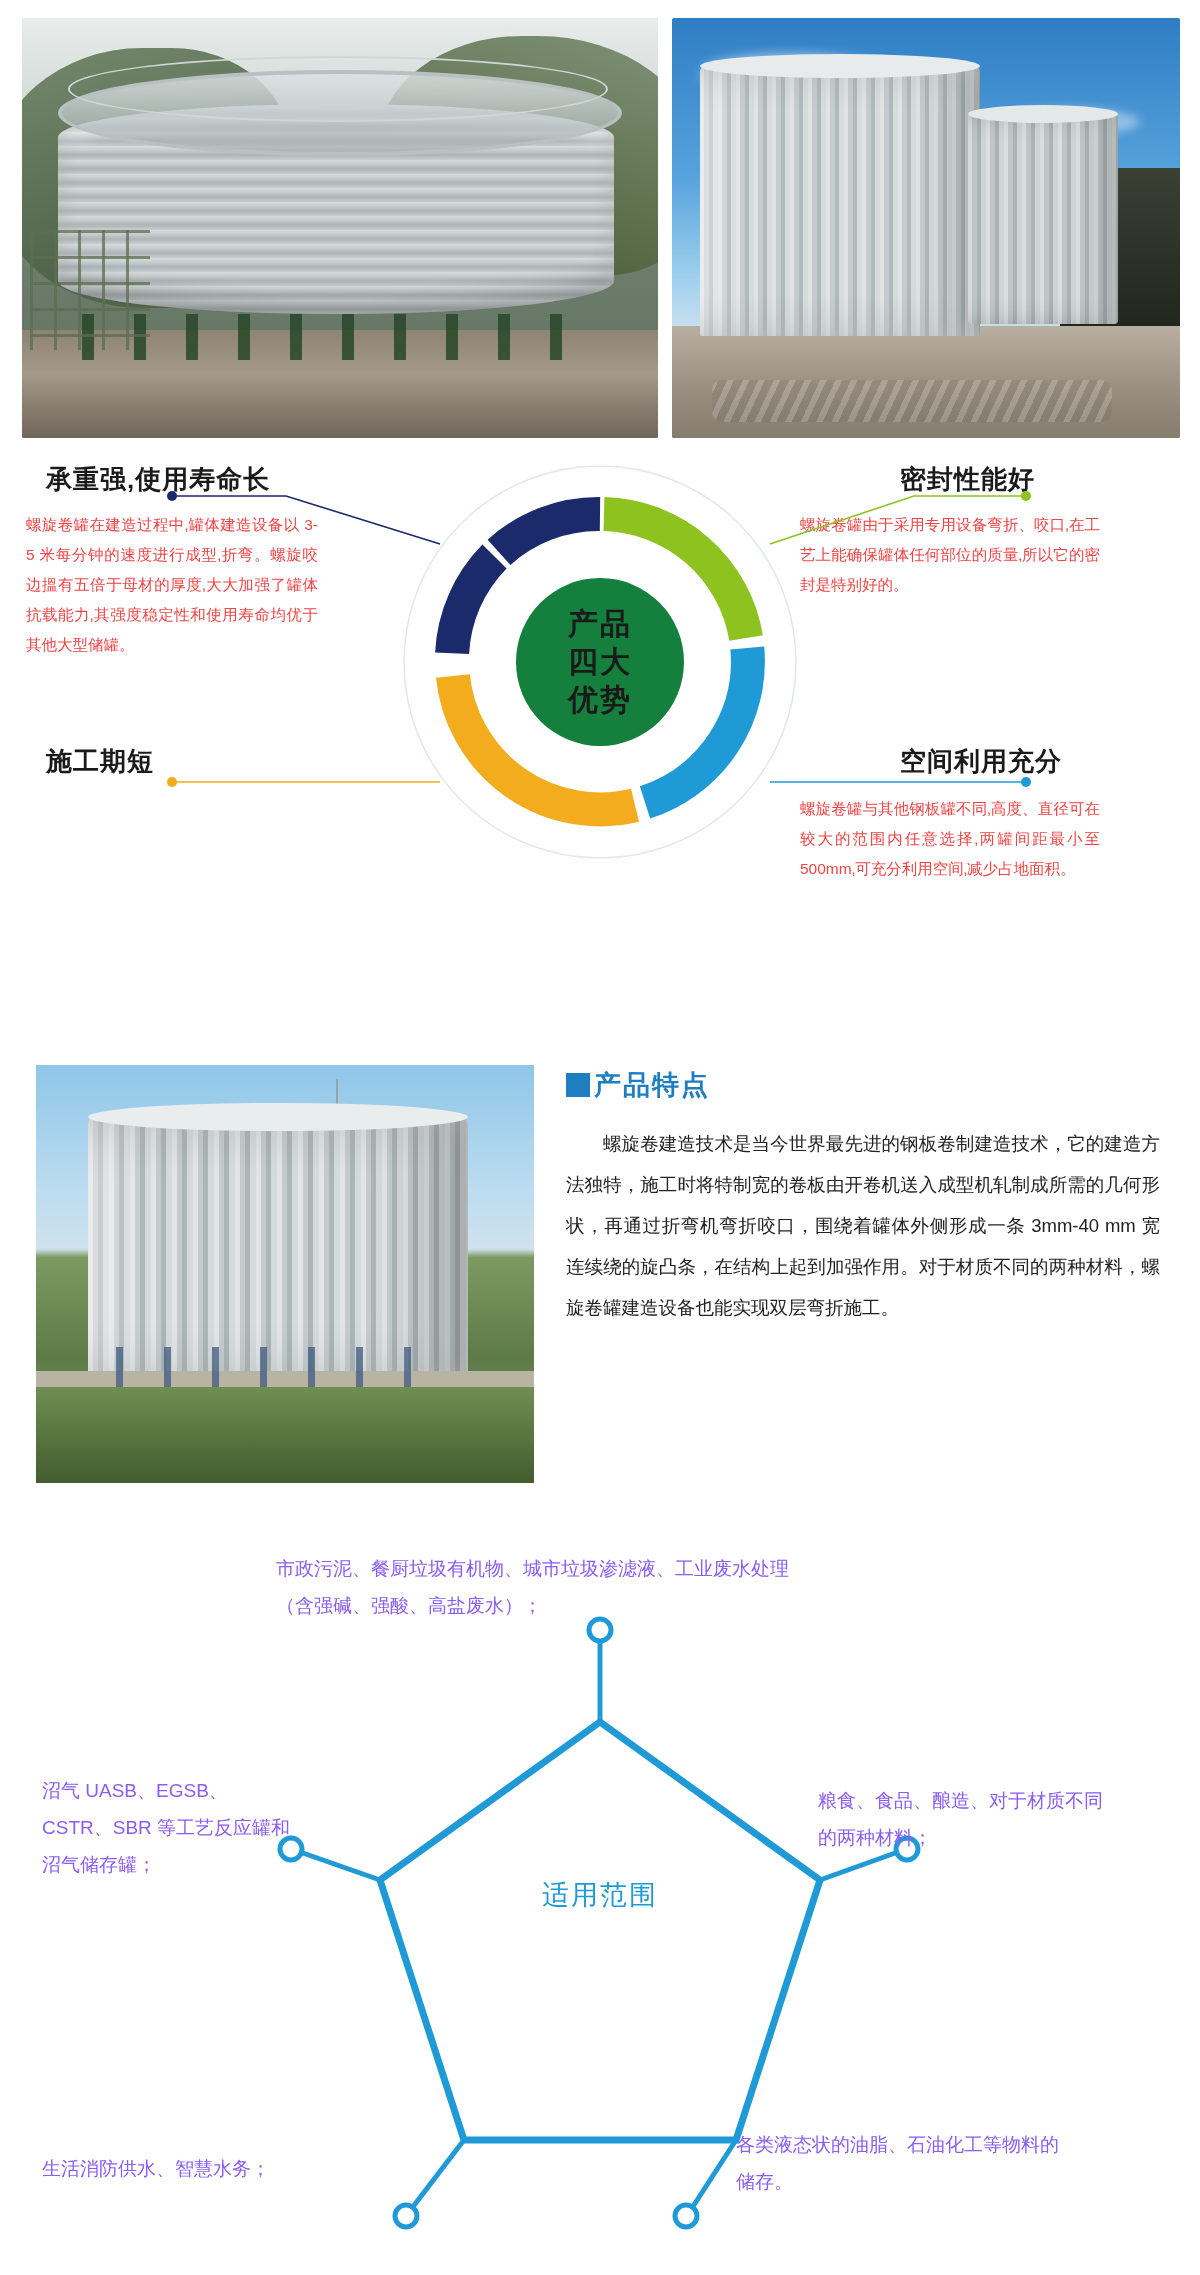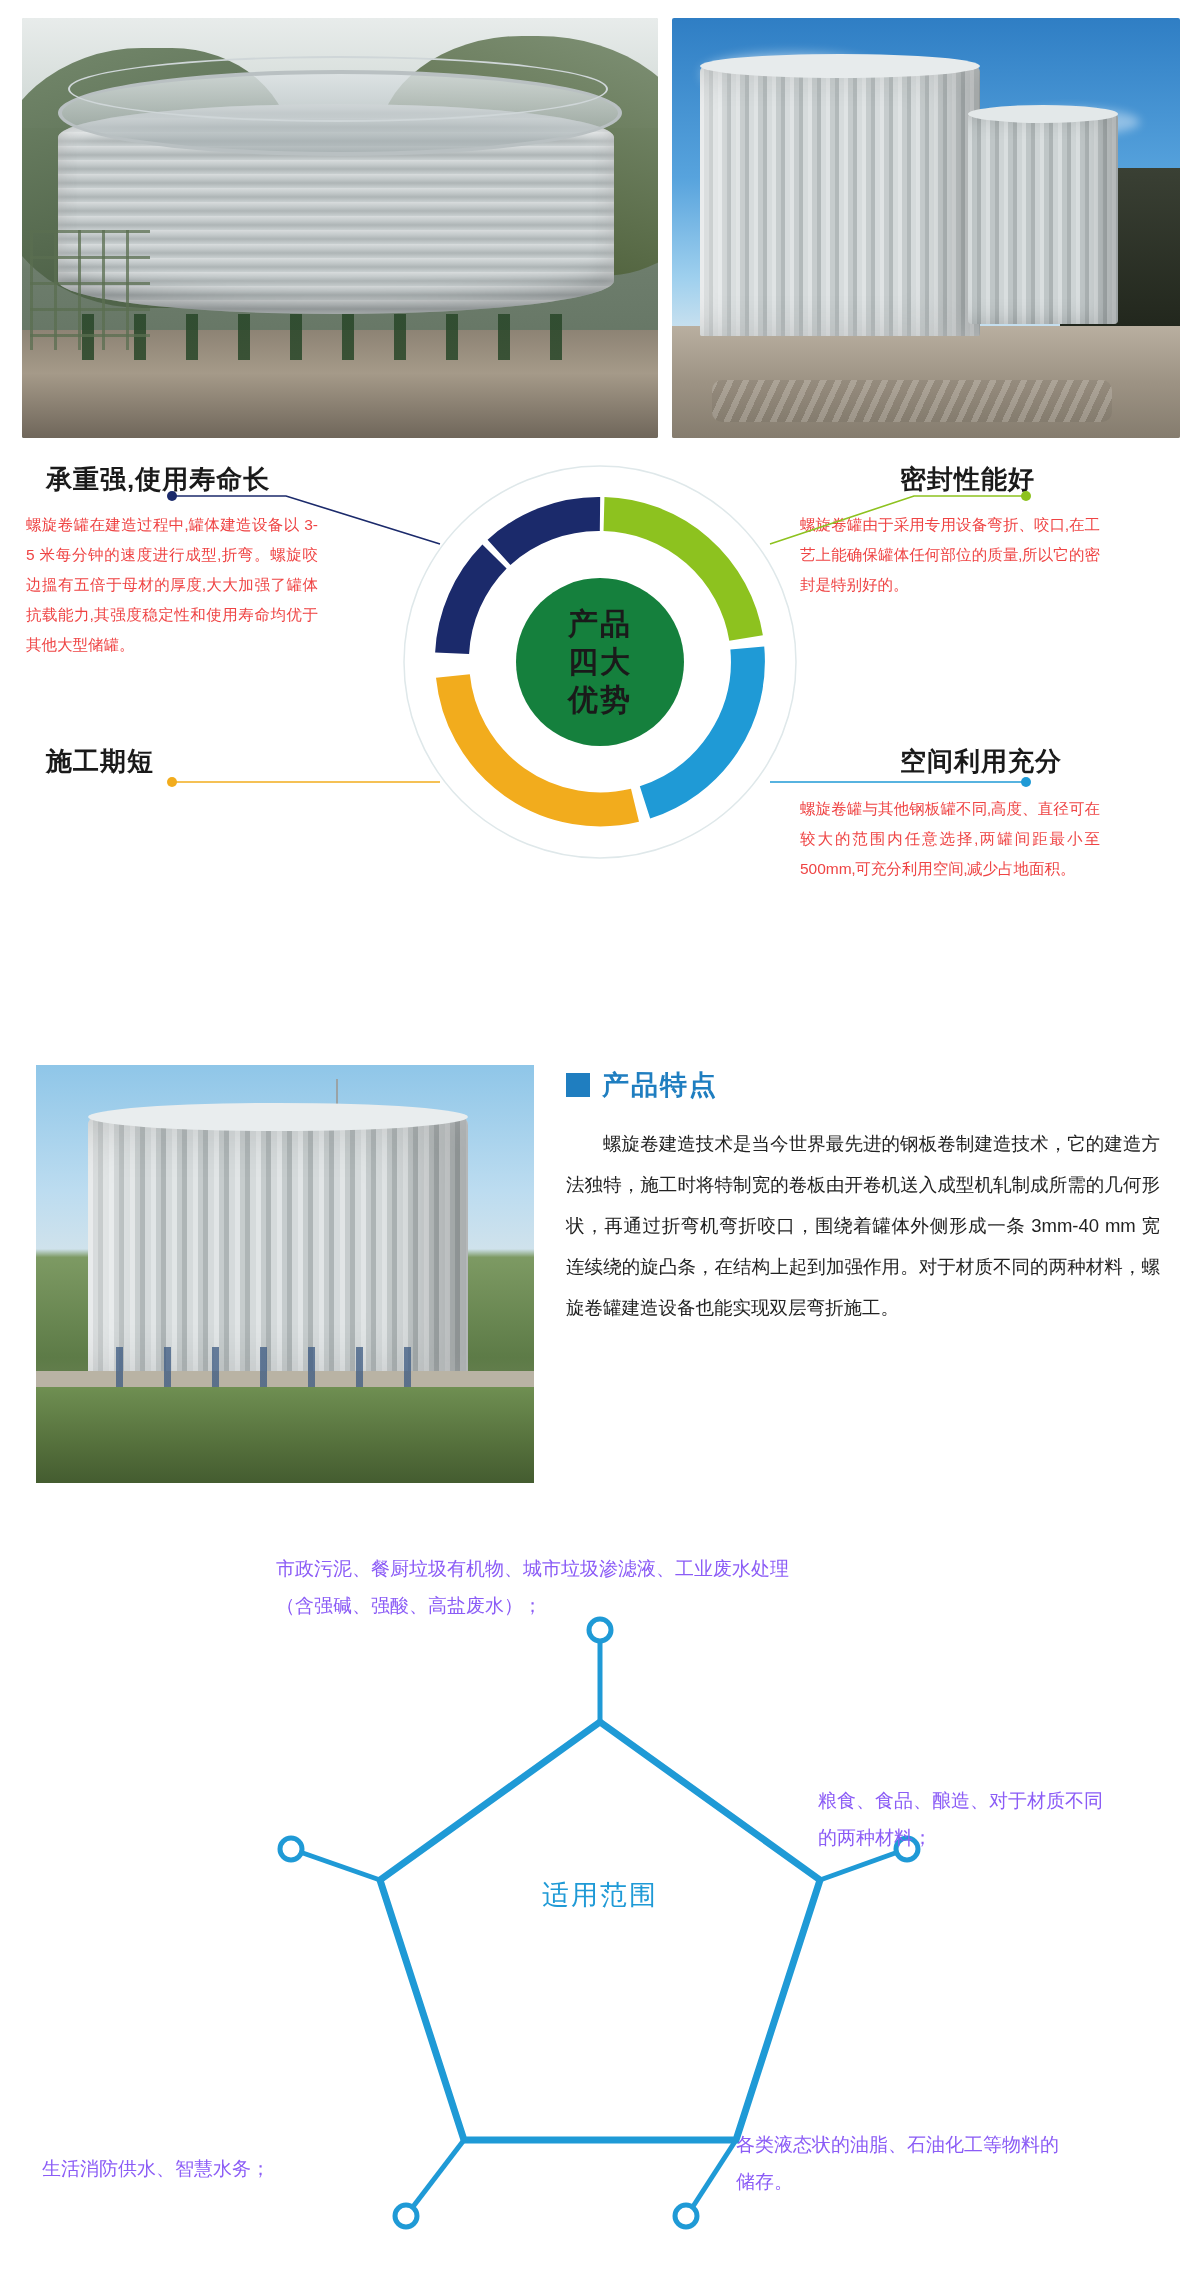--- a/index.html
+++ b/index.html
@@ -245,21 +245,21 @@
   }
   .feat-photo .pipes {
     position: absolute; left: 80px; bottom: 96px; width: 300px; height: 40px;
     background: repeating-linear-gradient(to right, rgba(60,90,130,.75) 0 7px, transparent 7px 48px);
   }
   .feat-head {
     position: absolute;
     left: 566px; top: 12px;
     display: flex;
     align-items: center;
-    gap: 12px;
+    gap: 4px;
   }
   .feat-square {
     width: 24px; height: 24px;
     background: #1f7ec0;
   }
   .feat-head-text {
     font-size: 27px;
     font-weight: bold;
     color: #1f7ec0;
     letter-spacing: 2px;
@@ -420,18 +420,19 @@
       <circle cx="600" cy="90" r="11" fill="#ffffff" stroke="#1f9ad6" stroke-width="5"></circle>
       <circle cx="291" cy="309" r="11" fill="#ffffff" stroke="#1f9ad6" stroke-width="5"></circle>
       <circle cx="907" cy="309" r="11" fill="#ffffff" stroke="#1f9ad6" stroke-width="5"></circle>
       <circle cx="406" cy="676" r="11" fill="#ffffff" stroke="#1f9ad6" stroke-width="5"></circle>
       <circle cx="686" cy="676" r="11" fill="#ffffff" stroke="#1f9ad6" stroke-width="5"></circle>
     </svg>
 
     <div class="scope-center-text">适用范围</div>
 
     <div class="scope-label lbl-top">市政污泥、餐厨垃圾有机物、城市垃圾渗滤液、工业废水处理（含强碱、强酸、高盐废水）；</div>
+    <div class="scope-label lbl-left">沼气 UASB、EGSB、CSTR、SBR 等工艺反应罐和沼气储存罐；</div>
     <div class="scope-label lbl-right">粮食、食品、酿造、对于材质不同的两种材料；</div>
     <div class="scope-label lbl-bl">生活消防供水、智慧水务；</div>
     <div class="scope-label lbl-br">各类液态状的油脂、石油化工等物料的储存。</div>
   </div>
 
 </div>
 
 </body></html>

